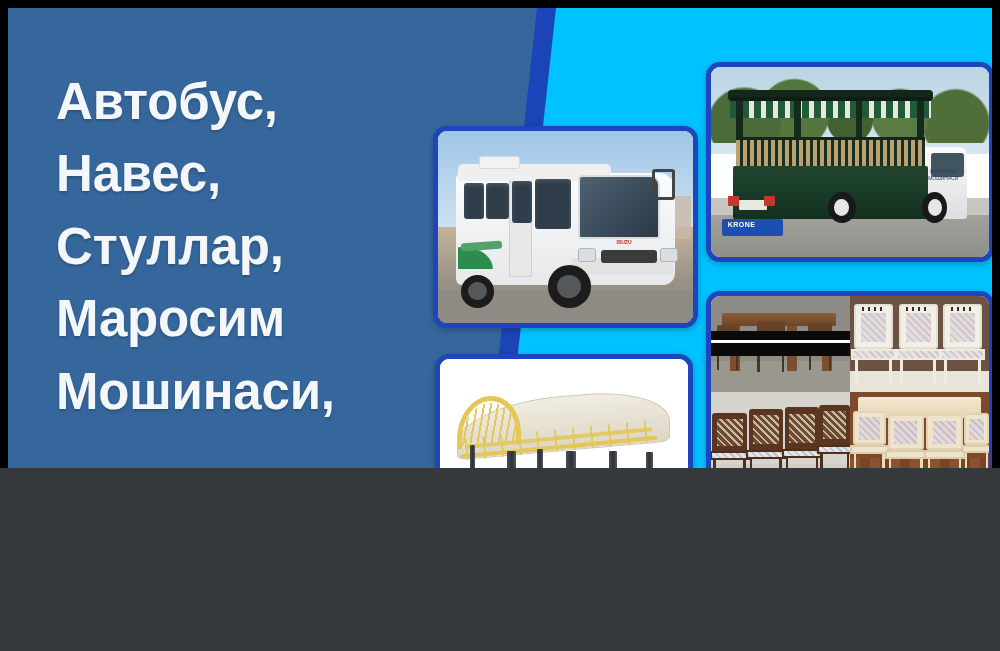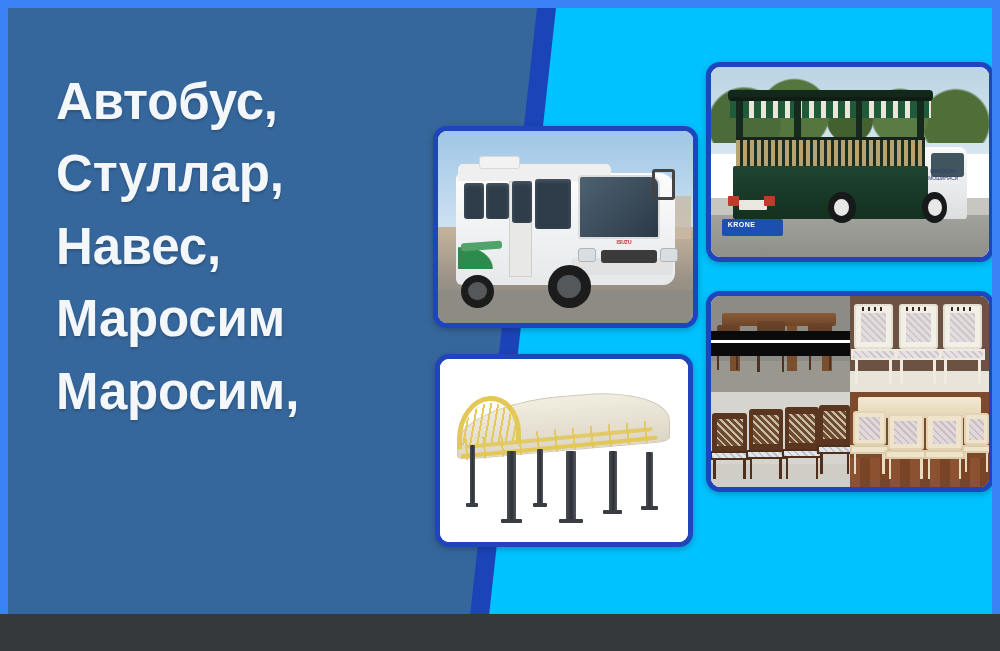--- a/index.html
+++ b/index.html
@@ -6,22 +6,22 @@
   html,body { width:1000px; height:651px; }
   body {
     font-family:"Liberation Sans", sans-serif;
     background:#36393c;
     overflow:hidden;
   }
 
   #poster {
     position:relative;
     width:1000px;
-    height:614px;
-    background:#3b82f6;
+    height:468px;
+    background:#000000;
     overflow:hidden;
   }
 
   
   .canvas {
     position:absolute;
     left:8px; top:8px;
     width:984px; height:635px;
     background:#00BFFF;
     overflow:hidden;
@@ -388,24 +388,24 @@
 
 <div id="poster">
   <div class="canvas">
 
     <div class="cyan-field"></div>
     <div class="stripe"></div>
     <div class="left-panel"></div>
 
     <div class="headline">
       <span class="ln">Автобус,</span>
+      <span class="ln">Навес,</span>
       <span class="ln">Стуллар,</span>
-      <span class="ln">Навес,</span>
       <span class="ln">Маросим</span>
-      <span class="ln">Маросим,</span>
+      <span class="ln">Мошинаси,</span>
     </div>
 
     <div class="card" id="card-bus">
       <div class="photo">
         <div class="bus-sky"></div>
         <div class="bus-ground"></div>
         <div class="bus-road"></div>
         <div class="bus-bldg"></div>
         <div class="bus-body"></div>
         <div class="bus-roof"></div>

